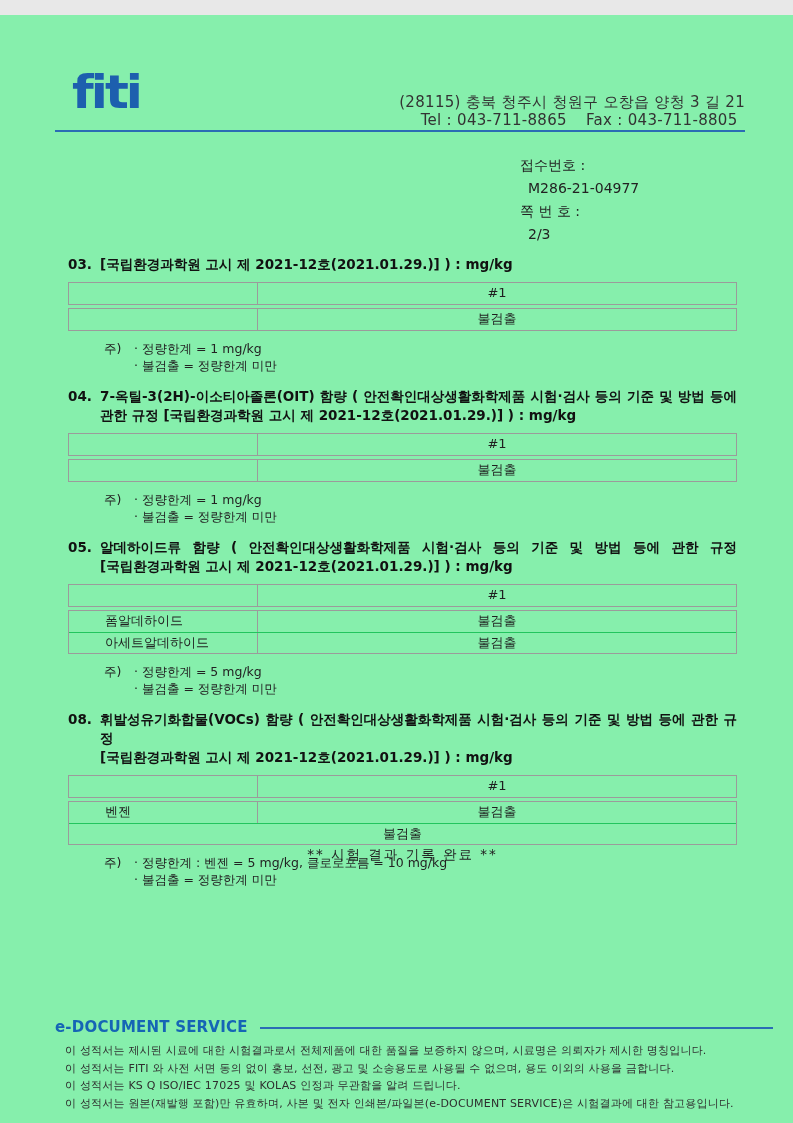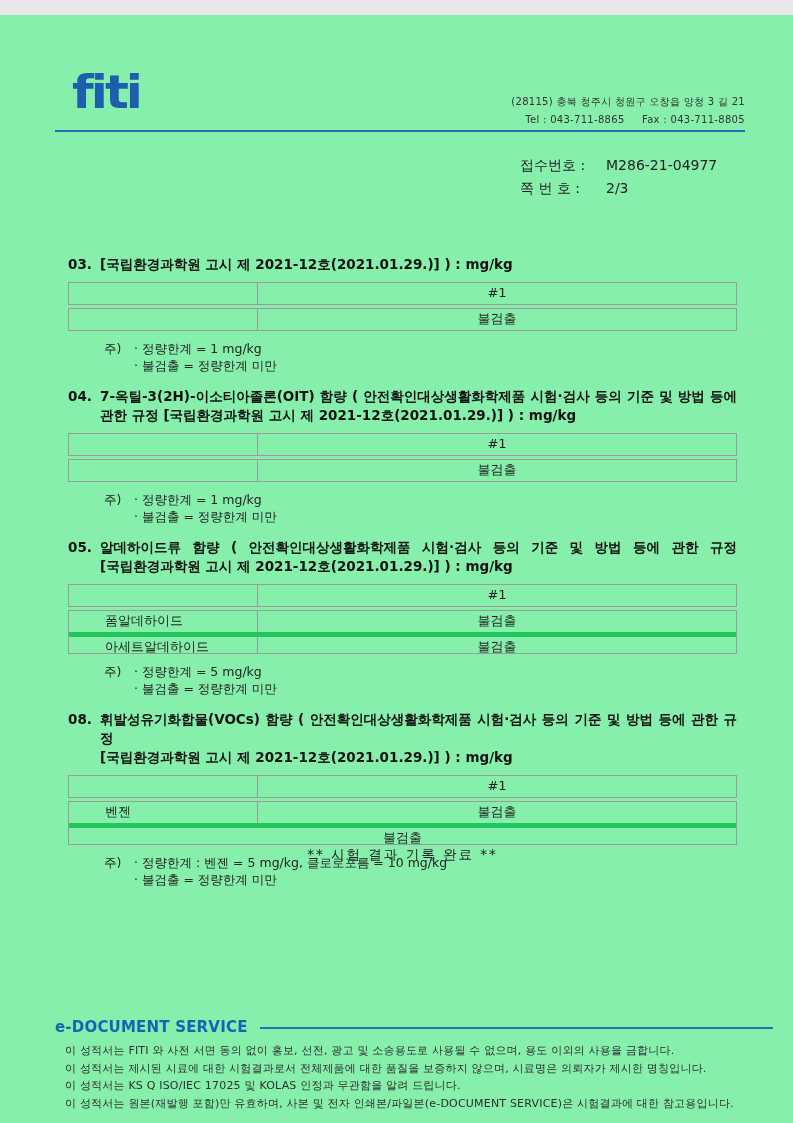--- a/index.html
+++ b/index.html
@@ -16,49 +16,49 @@
 
   
   .logo {
     position:absolute; left:72px; top:48px;
     font-size:50px; font-weight:800; letter-spacing:-3px;
     color:#1d5fae; font-family:"DejaVu Sans", sans-serif;
     transform:scaleY(.92);
   }
   .addr-block {
     position:absolute; right:48px; top:78px;
-    text-align:left; font-size:10px; line-height:18px; color:#333;
+    text-align:center; font-size:15px; line-height:18px; color:#333;
     letter-spacing:.3px;
   }
   .contact span { margin-left:14px; }
   .header-rule {
     position:absolute; left:55px; top:115px; width:690px; height:2px;
     background:#2b6cb4;
   }
   .meta-block {
     position:absolute; left:520px; top:139px;
     font-size:14px; line-height:23px; color:#222;
   }
-  .meta-row { display:flex; }
+  .meta-row { display:flex;flex-direction:column; }
   .meta-label { display:inline-block; min-width:78px; }
   .meta-value { margin-left:8px; }
 
   
   .content { position:absolute; left:68px; top:240px; width:669px; }
   .test-section { margin-bottom:13px; }
   .sec-title { display:flex; font-weight:bold; font-size:13.5px; line-height:19px; margin-bottom:8px; color:#111; }
   .sec-no { width:32px; flex:0 0 32px; }
   .sec-title-text { flex:1; }
   .sec-title-line1 { text-align:justify; text-align-last:justify; }
 
   .tbl { width:100%; font-size:13px; }
   .tbl .box { border:1px solid #9b9b9b; }
   .tbl .head-box { margin-bottom:3px; }
   .tbl .row { display:flex; height:21px; line-height:20px; }
-  .tbl .body-box .row + .row { border-top:5px solid #22c55e; }
+  .tbl .body-box .row + .row { border-top:1px solid #22c55e; }
   .tbl .cell { overflow:hidden; white-space:nowrap; }
   .tbl .label-cell { flex:0 0 189px; border-right:1px solid #9b9b9b; padding-left:36px; }
   .tbl .value-cell { flex:1; text-align:center; }
 
   .notes { display:flex; margin-top:9px; padding-left:36px; font-size:12.5px; line-height:17px; color:#222; }
   .note-label { flex:0 0 30px; }
   .note-lines { flex:1; }
 
   
   .closing {
@@ -239,21 +239,21 @@
   </main>
 
   <div class="closing">** 시험 결과 기록 완료 **</div>
 
   <footer class="doc-footer">
     <div class="foot-title-row">
       <span class="foot-title">e-DOCUMENT SERVICE</span>
       <span class="foot-rule"></span>
     </div>
     <div class="foot-lines" id="foot-lines">
+        <div>이 성적서는 제시된 시료에 대한 시험결과로서 전체제품에 대한 품질을 보증하지 않으며, 시료명은 의뢰자가 제시한 명칭입니다.</div>
         <div>이 성적서는 FITI 와 사전 서면 동의 없이 홍보, 선전, 광고 및 소송용도로 사용될 수 없으며, 용도 이외의 사용을 금합니다.</div>
-        <div>이 성적서는 제시된 시료에 대한 시험결과로서 전체제품에 대한 품질을 보증하지 않으며, 시료명은 의뢰자가 제시한 명칭입니다.</div>
         <div>이 성적서는 KS Q ISO/IEC 17025 및 KOLAS 인정과 무관함을 알려 드립니다.</div>
         <div>이 성적서는 원본(재발행 포함)만 유효하며, 사본 및 전자 인쇄본/파일본(e-DOCUMENT SERVICE)은 시험결과에 대한 참고용입니다.</div>
       </div>
   </footer>
 
   <div class="scan-edge"></div>
 </div>
 
 </body></html>

